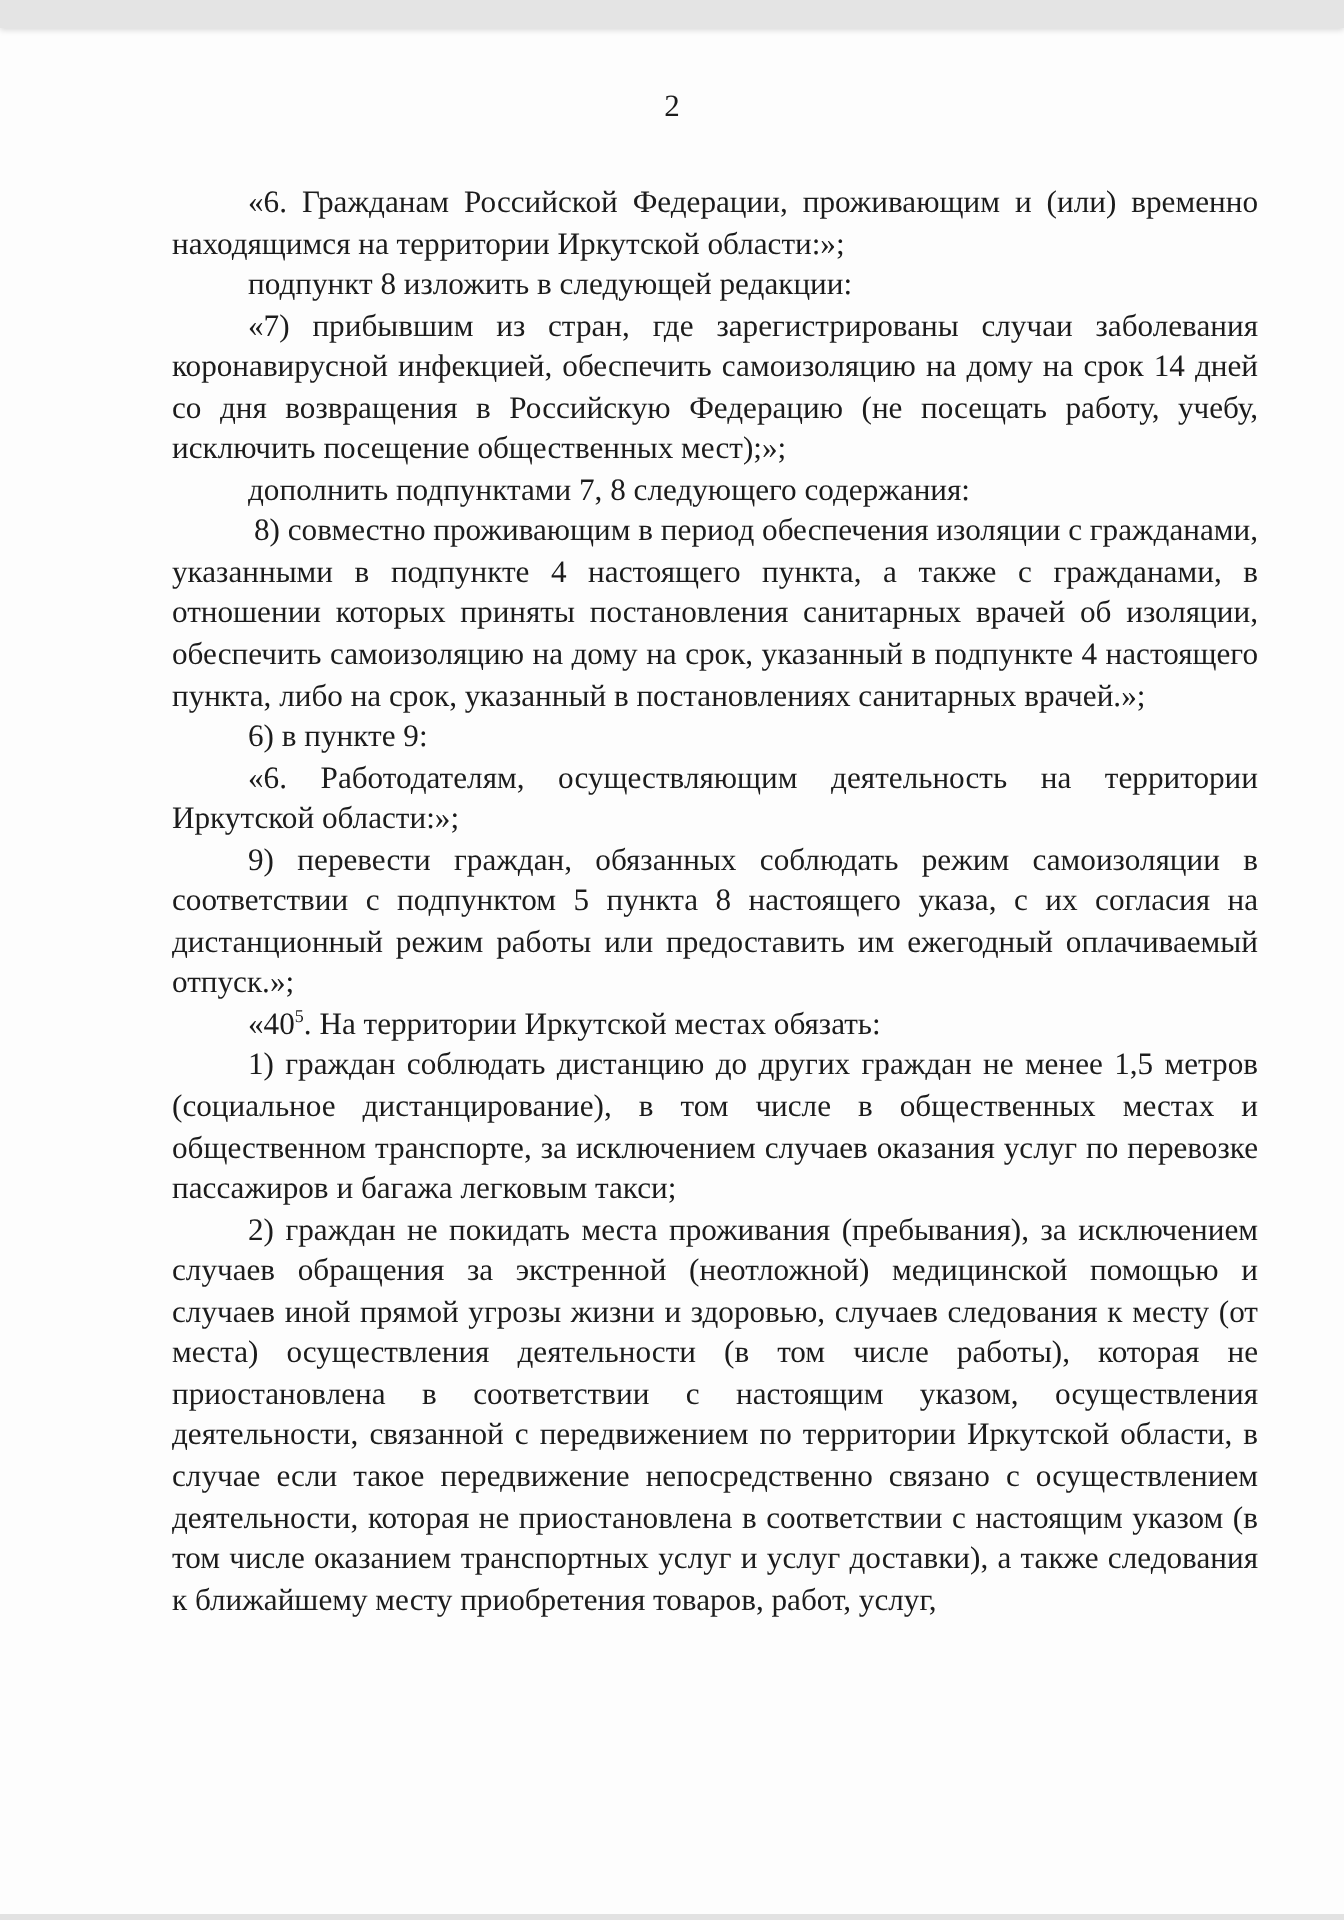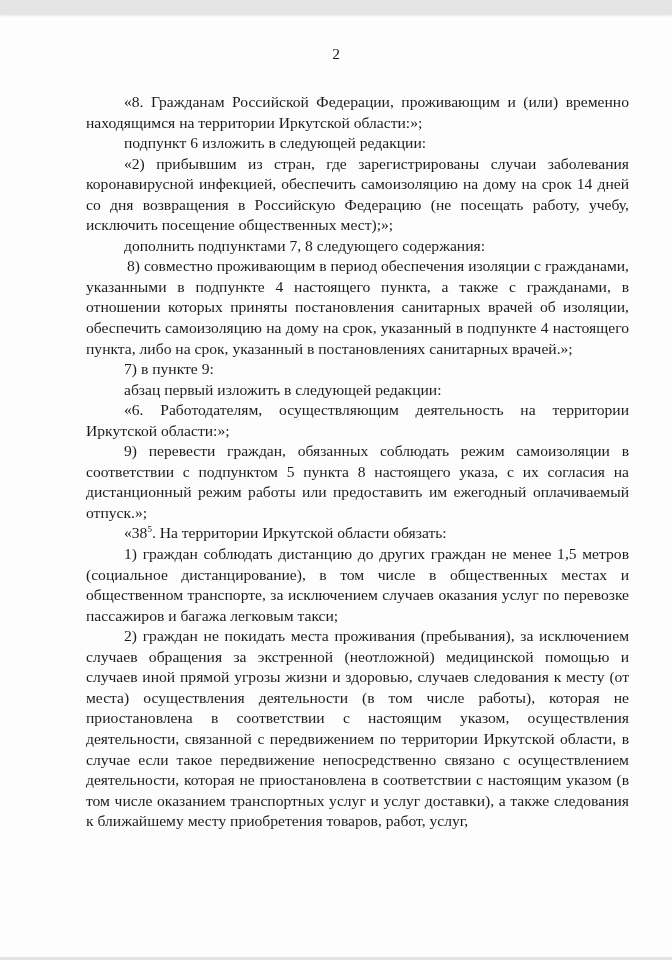--- a/index.html
+++ b/index.html
@@ -35,27 +35,26 @@
   sup { font-size: 9px; line-height: 0; vertical-align: 6px; }
 </style>
 </head>
 <body>
 
 <div class="top-band"></div>
 
 <div class="page-number">2</div>
 
 <div class="content">
-  <p class="p">«8. Гражданам Российской Федерации, проживающим и (или) временно находящимся на территории Иркутской области:»;</p>
-  <p class="p">подпункт 6 изложить в следующей редакции:</p>
-  <p class="p">«2) прибывшим из стран, где зарегистрированы случаи заболевания коронавирусной инфекцией, обеспечить самоизоляцию на дому на срок 14 дней со дня возвращения в Российскую Федерацию (не посещать работу, учебу, исключить посещение общественных мест);»;</p>
+  <p class="p">«6. Гражданам Российской Федерации, проживающим и (или) временно находящимся на территории Иркутской области:»;</p>
+  <p class="p">подпункт 8 изложить в следующей редакции:</p>
+  <p class="p">«7) прибывшим из стран, где зарегистрированы случаи заболевания коронавирусной инфекцией, обеспечить самоизоляцию на дому на срок 14 дней со дня возвращения в Российскую Федерацию (не посещать работу, учебу, исключить посещение общественных мест);»;</p>
   <p class="p">дополнить подпунктами 7, 8 следующего содержания:</p>
   <p class="p indent2">8) совместно проживающим в период обеспечения изоляции с гражданами, указанными в подпункте 4 настоящего пункта, а также с гражданами, в отношении которых приняты постановления санитарных врачей об изоляции, обеспечить самоизоляцию на дому на срок, указанный в подпункте 4 настоящего пункта, либо на срок, указанный в постановлениях санитарных врачей.»;</p>
-  <p class="p">7) в пункте 9:</p>
-  <p class="p">абзац первый изложить в следующей редакции:</p>
+  <p class="p">6) в пункте 9:</p>
   <p class="p">«6. Работодателям, осуществляющим деятельность на территории Иркутской области:»;</p>
   <p class="p">9) перевести граждан, обязанных соблюдать режим самоизоляции в соответствии с подпунктом 5 пункта 8 настоящего указа, с их согласия на дистанционный режим работы или предоставить им ежегодный оплачиваемый отпуск.»;</p>
-  <p class="p"><span>«38</span><sup>5</sup><span>. На территории Иркутской области обязать:</span></p>
+  <p class="p"><span>«40</span><sup>5</sup><span>. На территории Иркутской местах обязать:</span></p>
   <p class="p">1) граждан соблюдать дистанцию до других граждан не менее 1,5 метров (социальное дистанцирование), в том числе в общественных местах и общественном транспорте, за исключением случаев оказания услуг по перевозке пассажиров и багажа легковым такси;</p>
   <p class="p">2) граждан не покидать места проживания (пребывания), за исключением случаев обращения за экстренной (неотложной) медицинской помощью и случаев иной прямой угрозы жизни и здоровью, случаев следования к месту (от места) осуществления деятельности (в том числе работы), которая не приостановлена в соответствии с настоящим указом, осуществления деятельности, связанной с передвижением по территории Иркутской области, в случае если такое передвижение непосредственно связано с осуществлением деятельности, которая не приостановлена в соответствии с настоящим указом (в том числе оказанием транспортных услуг и услуг доставки), а также следования к ближайшему месту приобретения товаров, работ, услуг,</p>
 </div>
 
 <div class="bottom-band"></div>
 
 </body></html>

